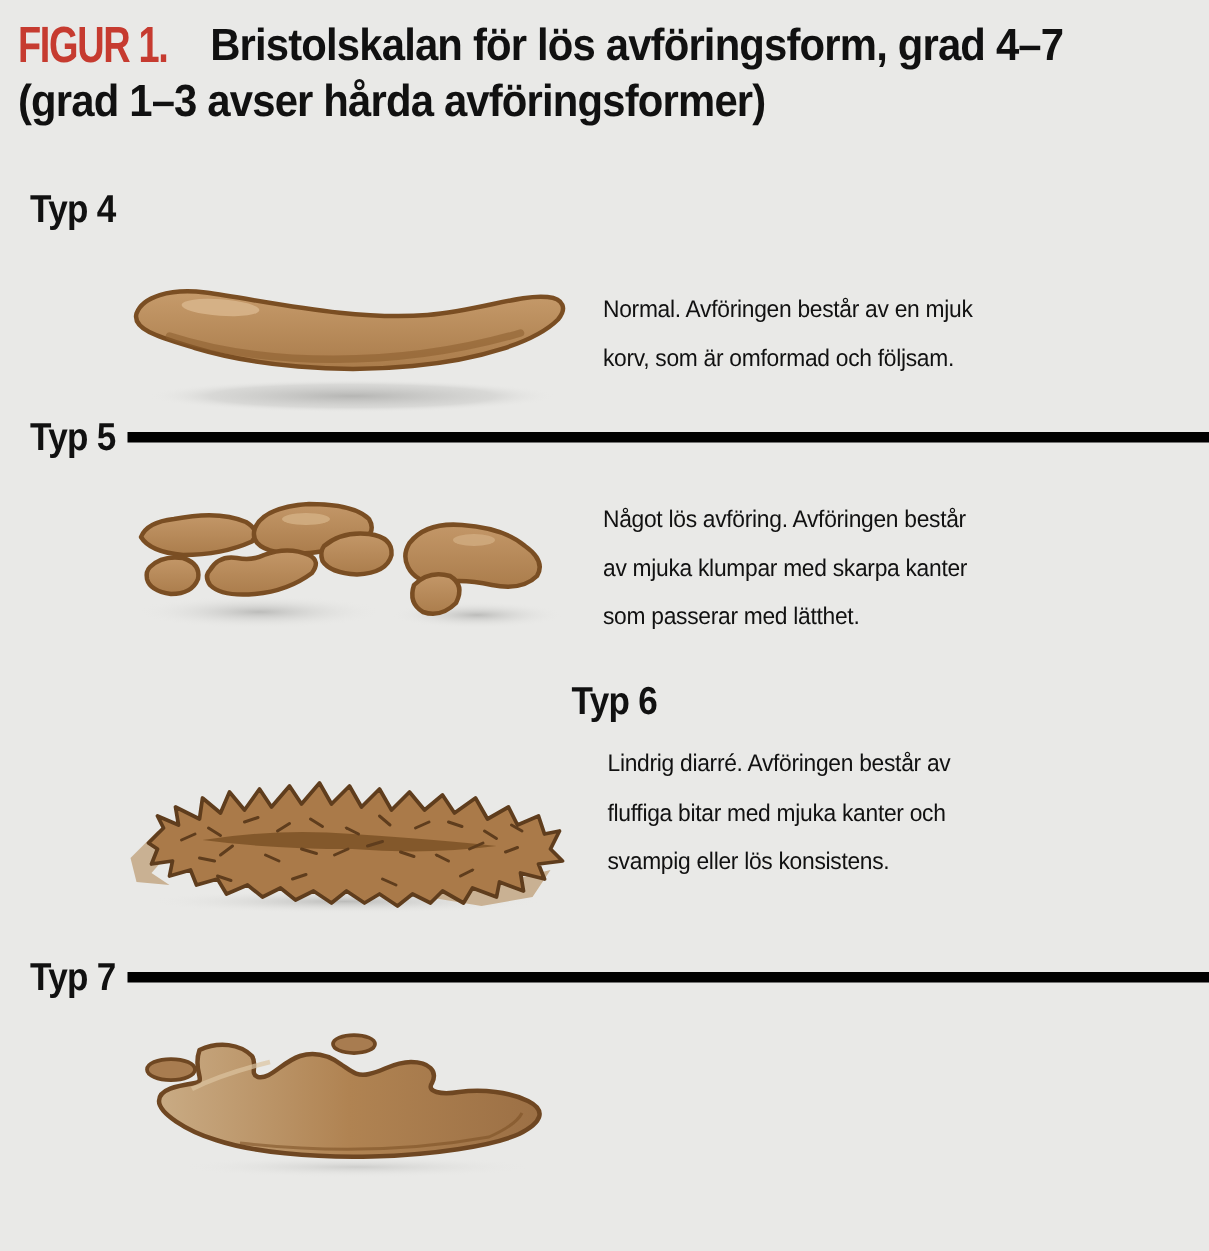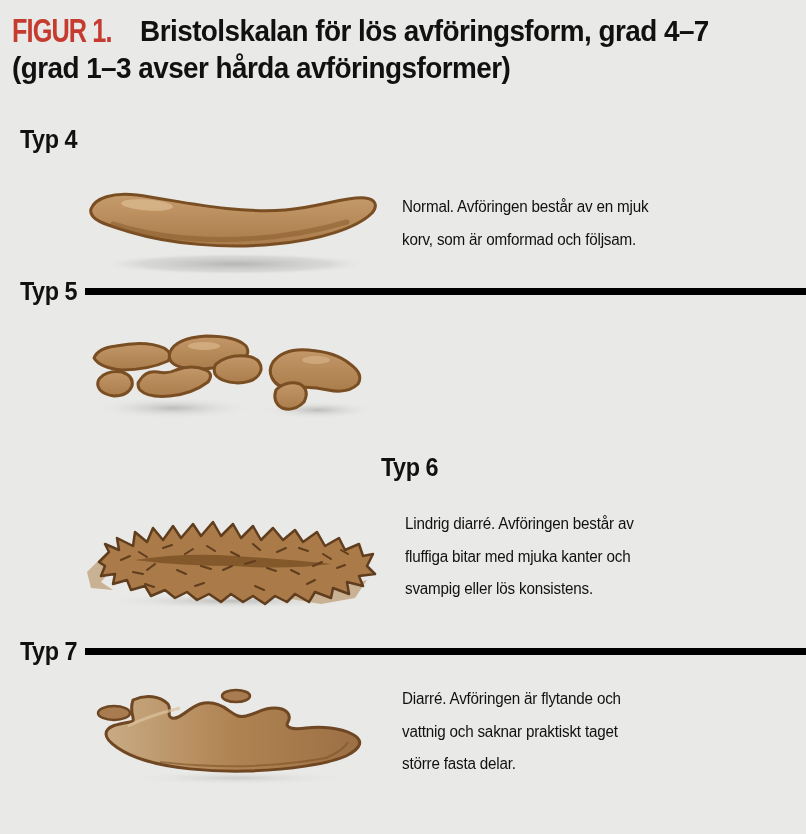--- a/index.html
+++ b/index.html
@@ -35,21 +35,21 @@
   .i5{left:88px;top:328px;}
   .i6{left:85px;top:510px;}
   .i7{left:88px;top:684px;}
   .desc{position:absolute;font-size:16px;line-height:32.5px;}
   .desc div{
     transform:scaleX(.95);transform-origin:0 50%;
     white-space:nowrap;letter-spacing:-.2px;
   }
   .d4{left:402px;top:191px;}
   .d5{left:402px;top:331px;}
-  .d6{left:405px;top:508px;}
+  .d6{left:405px;top:494px;}
   .d7{left:402px;top:683px;}
 </style>
 </head>
 <body>
 
 <div class="canvas">
 
   <div class="title-block">
     <div class="title-line">
       <span class="figure-label">FIGUR 1.</span>
@@ -108,20 +108,25 @@
       <path d="M128,36 Q140,26 158,28 Q174,30 173,42 Q170,54 150,55 Q132,54 127,46 Q125,40 128,36 Z"></path>
       <path d="M52,52 Q58,42 70,44 Q80,46 88,42 Q104,36 118,42 Q126,46 120,54 Q104,66 82,68 Q60,70 52,62 Q48,56 52,52 Z"></path>
       <path d="M12,50 Q20,42 34,44 Q46,48 44,58 Q40,68 26,68 Q12,66 10,58 Q9,53 12,50 Z"></path>
       <path d="M185,34 Q196,20 220,22 Q248,24 262,36 Q276,46 270,56 Q260,66 240,62 Q222,58 208,60 Q190,62 184,50 Q180,42 185,34 Z"></path>
       <path d="M188,62 Q198,52 212,56 Q222,62 216,74 Q206,84 194,80 Q184,74 188,62 Z"></path>
     </g>
     <ellipse cx="116" cy="18" rx="16" ry="4" fill="#d4b186" opacity=".8"></ellipse>
     <ellipse cx="228" cy="32" rx="14" ry="4" fill="#d4b186" opacity=".7"></ellipse>
   </svg>
 
+  <div class="desc d5">
+    <div>Något lös avföring. Avföringen består</div>
+    <div>av mjuka klumpar med skarpa kanter</div>
+    <div>som passerar med lätthet.</div>
+  </div>
 
   <div class="type-row row6">
     <div class="type-label">Typ 6</div>
     <div class="rule"></div>
   </div>
 
   <svg class="illus i6" width="295" height="100" viewBox="0 0 295 100">
     <ellipse cx="145" cy="91" rx="132" ry="8" fill="url(#sh5)"></ellipse>
     <g fill="#c9b193">
       <path d="M2,62 L20,44 L30,56 L16,72 L28,80 L6,78 Z"></path>
@@ -186,19 +191,14 @@
     <ellipse cx="26" cy="29" rx="16" ry="7" fill="#a87c50" stroke="#6f4722" stroke-width="2.5"></ellipse>
     <ellipse cx="148" cy="12" rx="14" ry="6" fill="#a87c50" stroke="#6f4722" stroke-width="2.5"></ellipse>
     <path fill="url(#pud)" stroke="#6f4722" stroke-width="3" stroke-linejoin="round" d="M45,16 C58,10 72,12 80,20 C84,26 78,32 84,34 C92,36 100,24 112,20 C122,17 132,20 140,26
          C146,30 150,34 158,32 C168,30 174,24 186,24 C198,24 204,30 200,38 C196,44 206,46 218,44
          C234,42 252,44 264,50 C276,56 274,64 258,72 C240,80 200,86 160,87 C120,88 80,84 56,76
          C36,70 18,58 18,50 C18,42 30,40 42,38 C50,37 40,30 45,16 Z"></path>
     <path d="M72,78 Q160,88 238,74 Q256,66 260,58" fill="none" stroke="#7a4e23" stroke-width="2" opacity=".55"></path>
     <path d="M40,42 Q60,32 92,24" fill="none" stroke="#dcc3a0" stroke-width="3" opacity=".7"></path>
   </svg>
 
-  <div class="desc d7">
-    <div>Diarré. Avföringen är flytande och</div>
-    <div>vattnig och saknar praktiskt taget</div>
-    <div>större fasta delar.</div>
-  </div>
 
 </div>
 
 </body></html>

